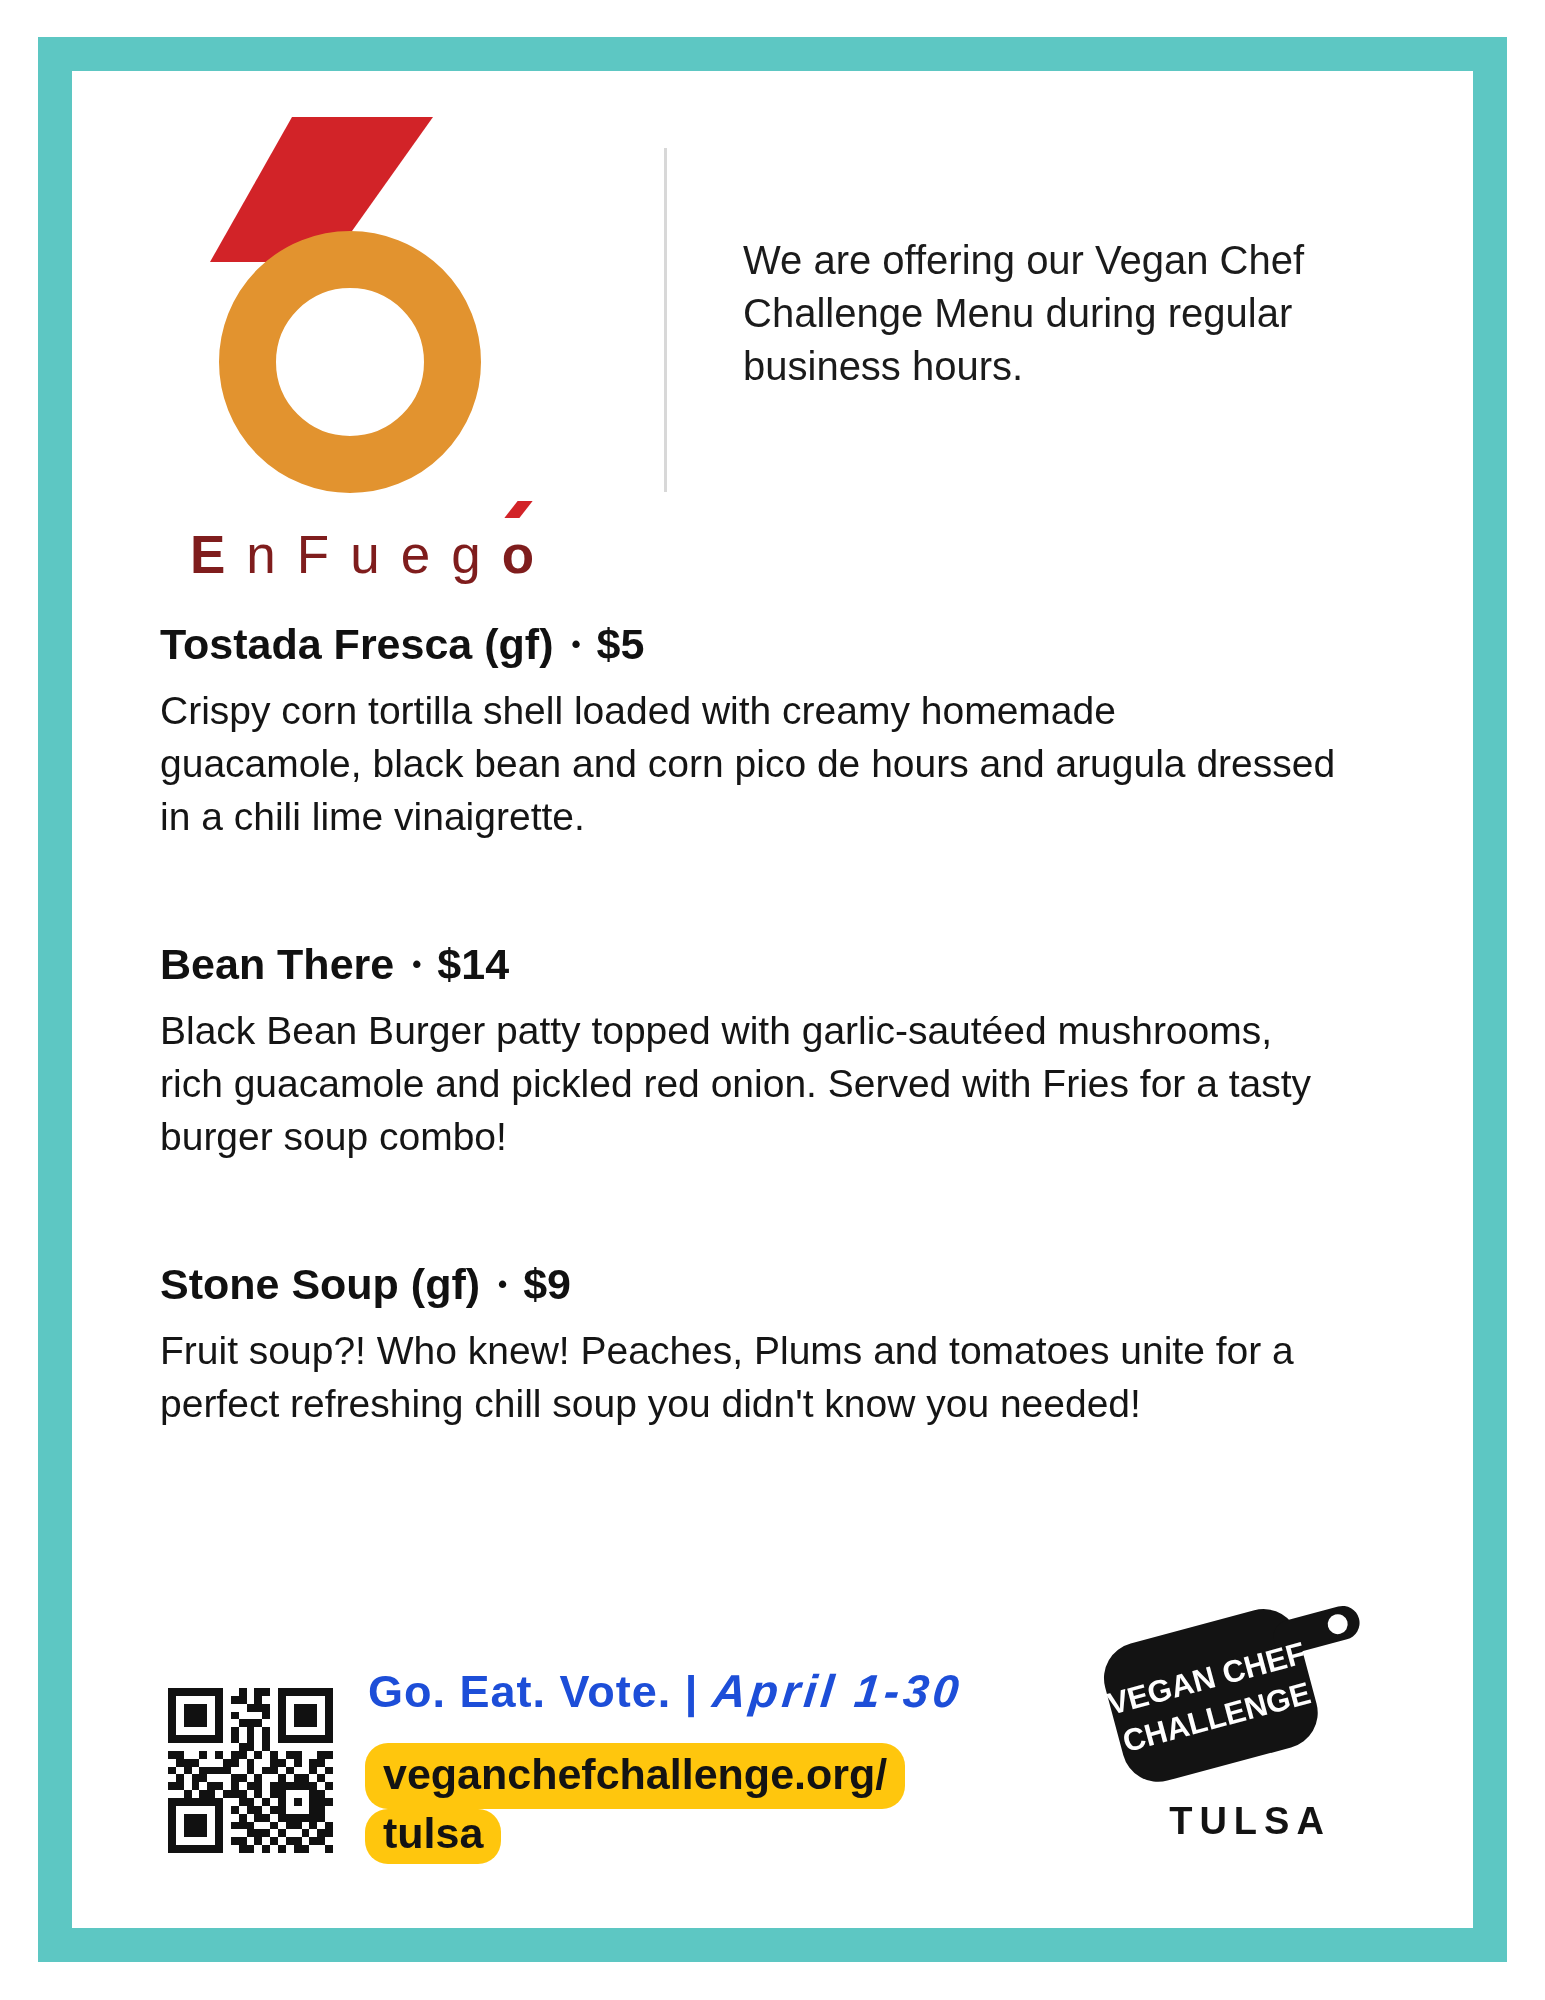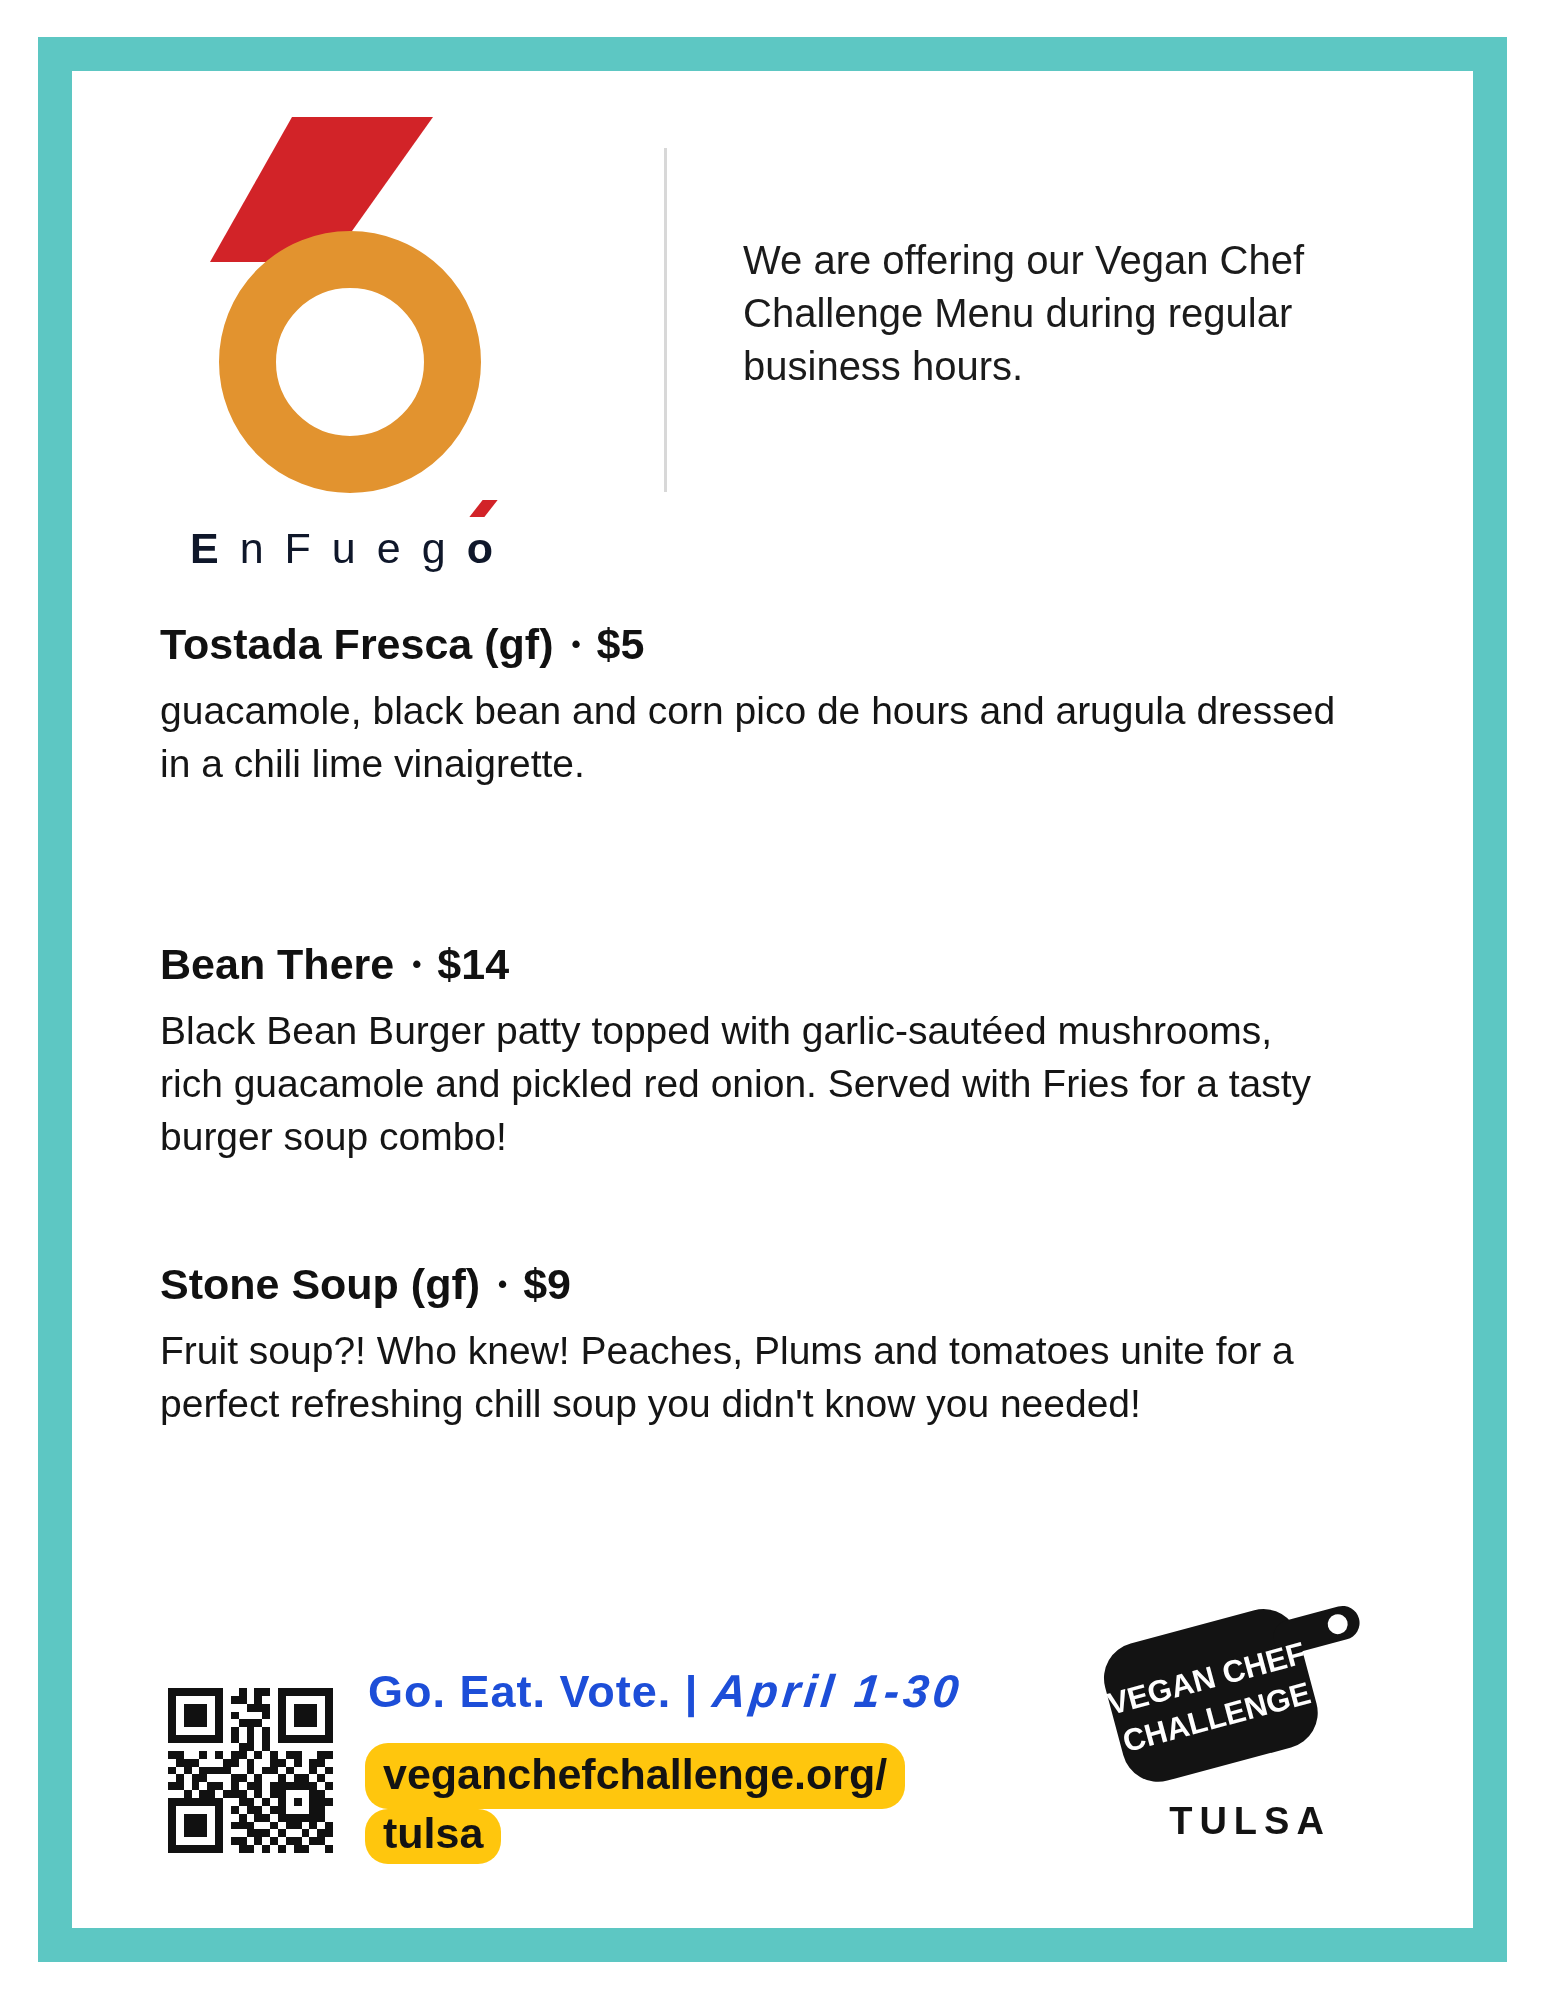--- a/index.html
+++ b/index.html
@@ -15,22 +15,22 @@
   .flag{
     position:absolute;left:210px;top:117px;width:223px;height:145px;
     background:var(--red,#D22328);
     clip-path:polygon(82px 0px,223px 0px,120px 145px,0px 145px);
   }
   .ring{
     position:absolute;left:219px;top:231px;width:262px;height:262px;
     box-sizing:border-box;border:57px solid var(--orange,#E2932F);border-radius:50%;
   }
   .wordmark{
-    position:absolute;left:190px;top:524px;font-size:43px;letter-spacing:21px;
-    color:#0f172a;white-space:nowrap;
+    position:absolute;left:190px;top:524px;font-size:53px;letter-spacing:21px;
+    color:#7f1d1d;white-space:nowrap;
   }
   .wm-lead{font-weight:bold;}
   .wm-body{font-weight:normal;}
   .wm-o{font-weight:bold;position:relative;}
   .accent{
     position:absolute;left:9px;top:-24px;width:15px;height:17px;
     background:var(--red,#D22328);transform:skewX(-38deg);display:block;
   }
   
   .divider{position:absolute;left:664px;top:148px;width:3px;height:344px;background:var(--gray,#D8D8D8);}
@@ -73,20 +73,21 @@
   <div class="divider"></div>
   <div class="intro">
     <div class="line">We are offering our Vegan Chef</div>
     <div class="line">Challenge Menu during regular</div>
     <div class="line">business hours.</div>
   </div>
 
   <div class="menu-item m1">
     <div class="item-heading"><span>Tostada Fresca (gf)</span><span class="sep">•</span><span>$5</span></div>
     <div class="item-desc">
+      <div class="line">Crispy corn tortilla shell loaded with creamy homemade</div>
       <div class="line">guacamole, black bean and corn pico de hours and arugula dressed</div>
       <div class="line">in a chili lime vinaigrette.</div>
     </div>
   </div>
 
   <div class="menu-item m2">
     <div class="item-heading"><span>Bean There</span><span class="sep">•</span><span>$14</span></div>
     <div class="item-desc">
       <div class="line">Black Bean Burger patty topped with garlic-sautéed mushrooms,</div>
       <div class="line">rich guacamole and pickled red onion. Served with Fries for a tasty</div>

